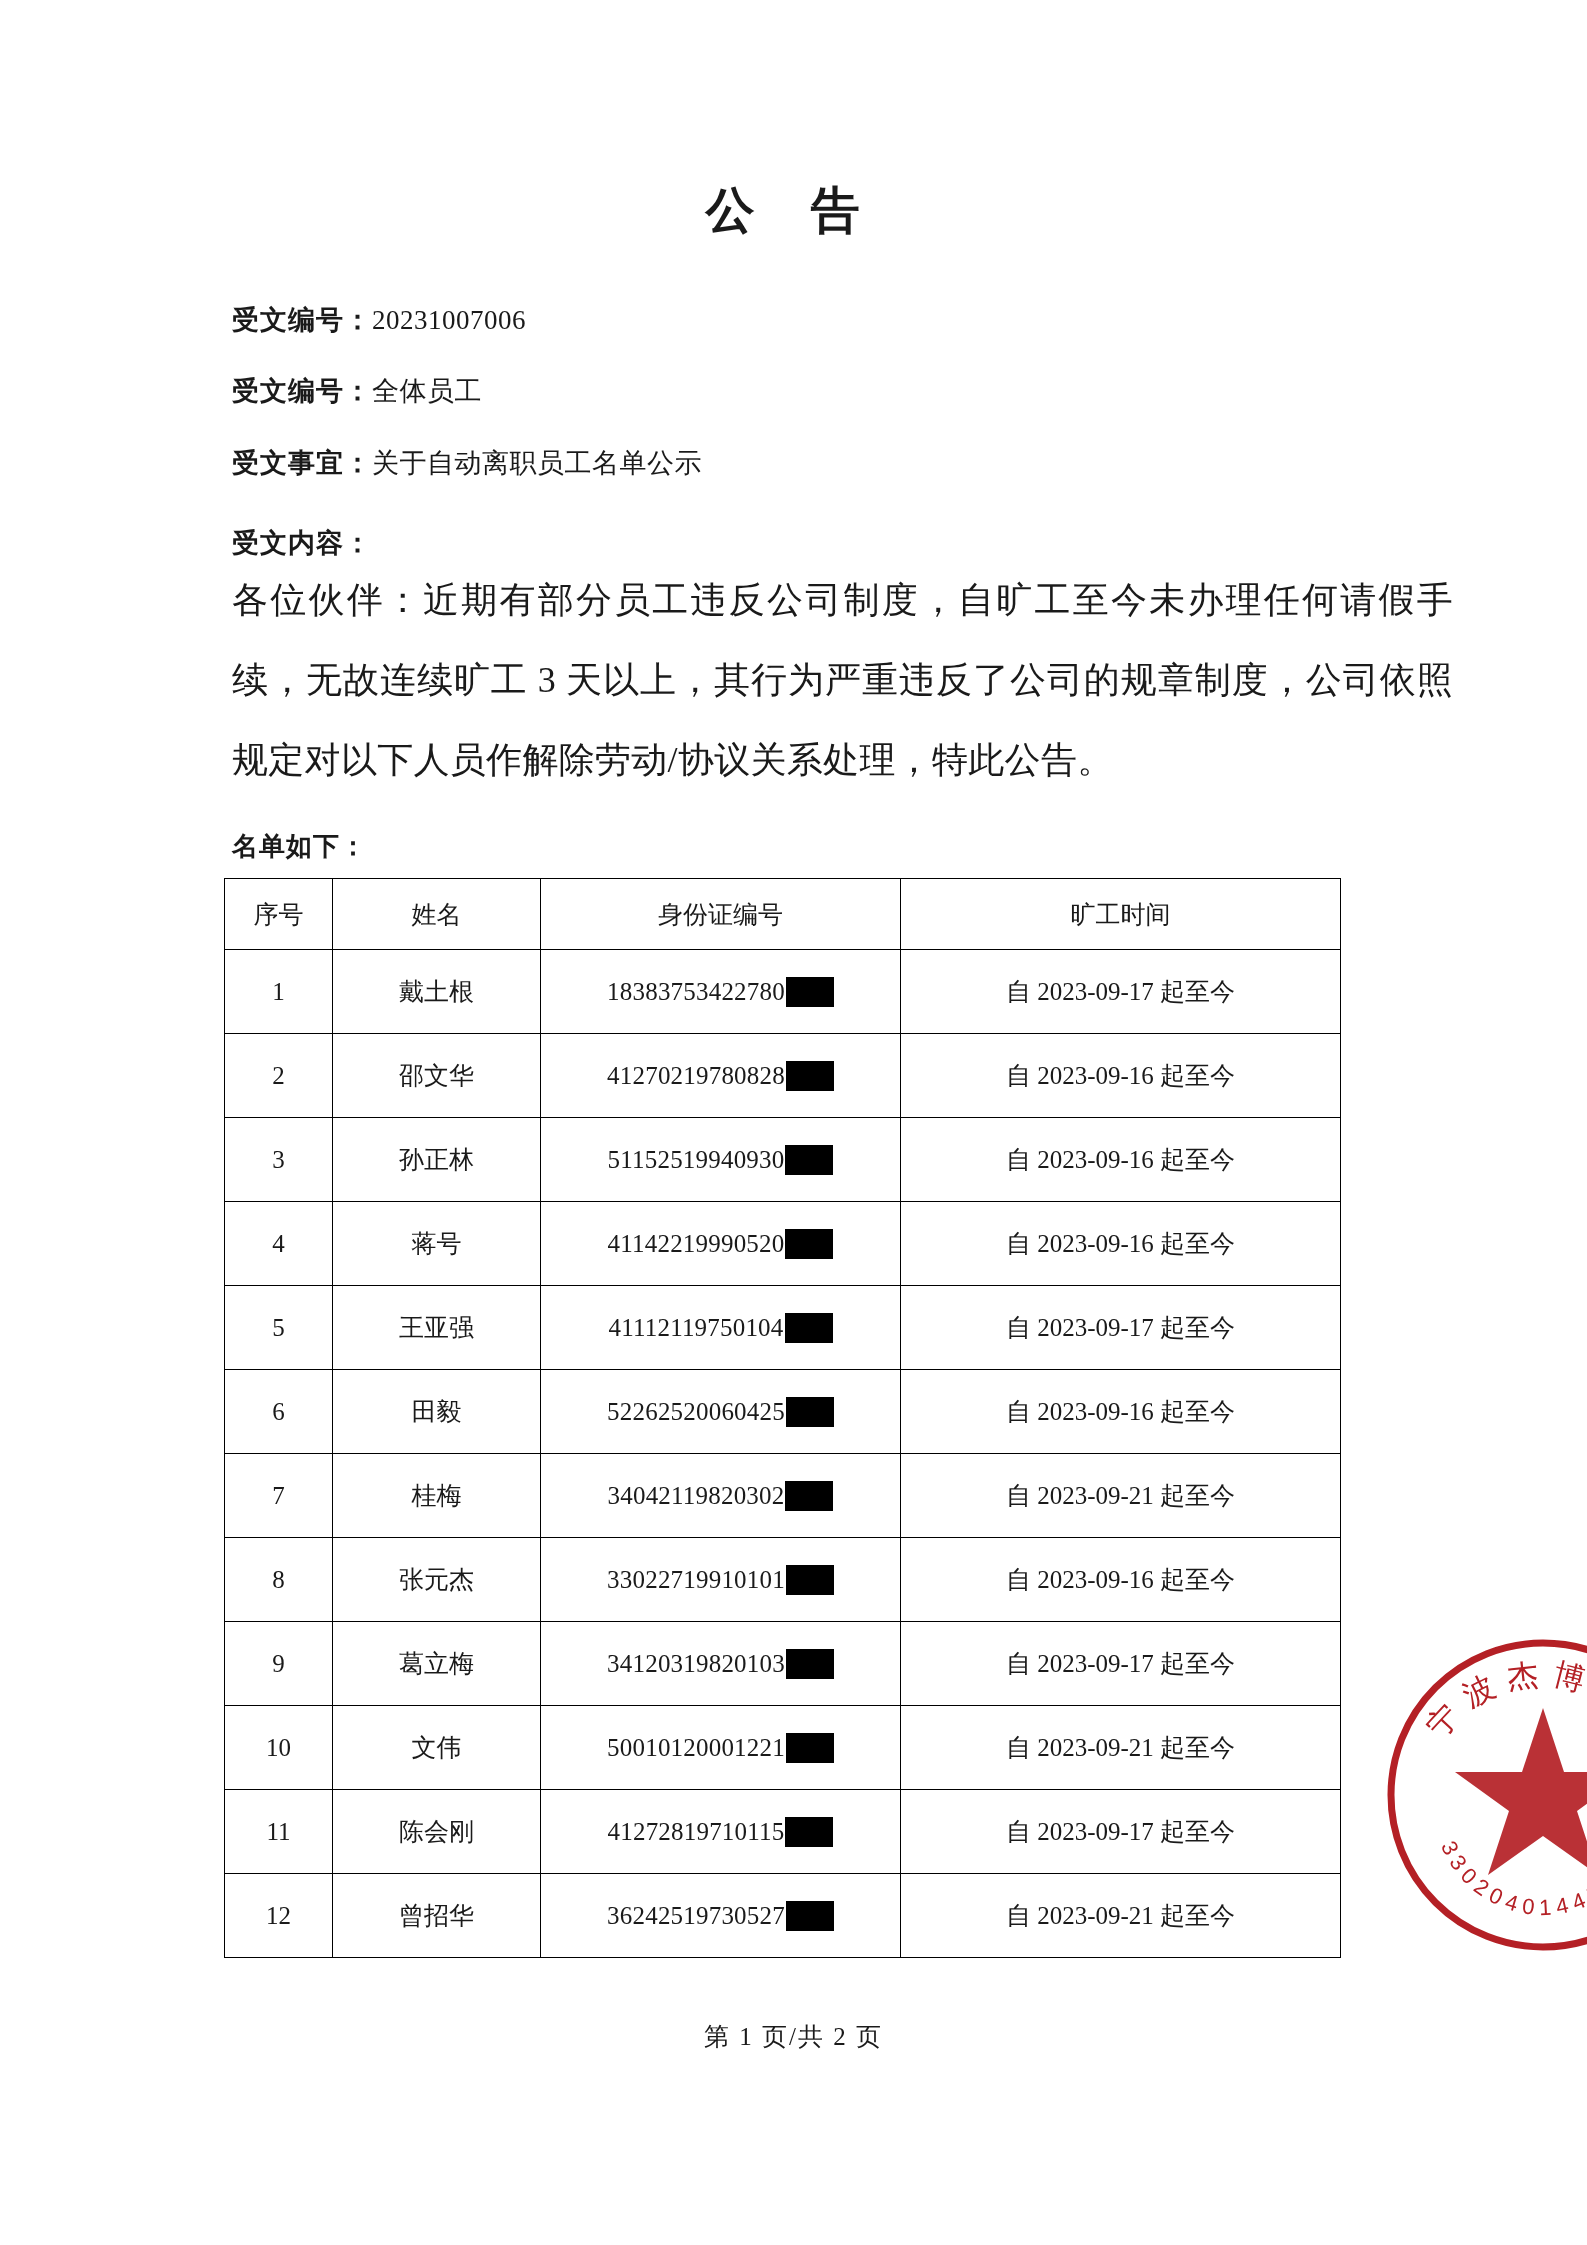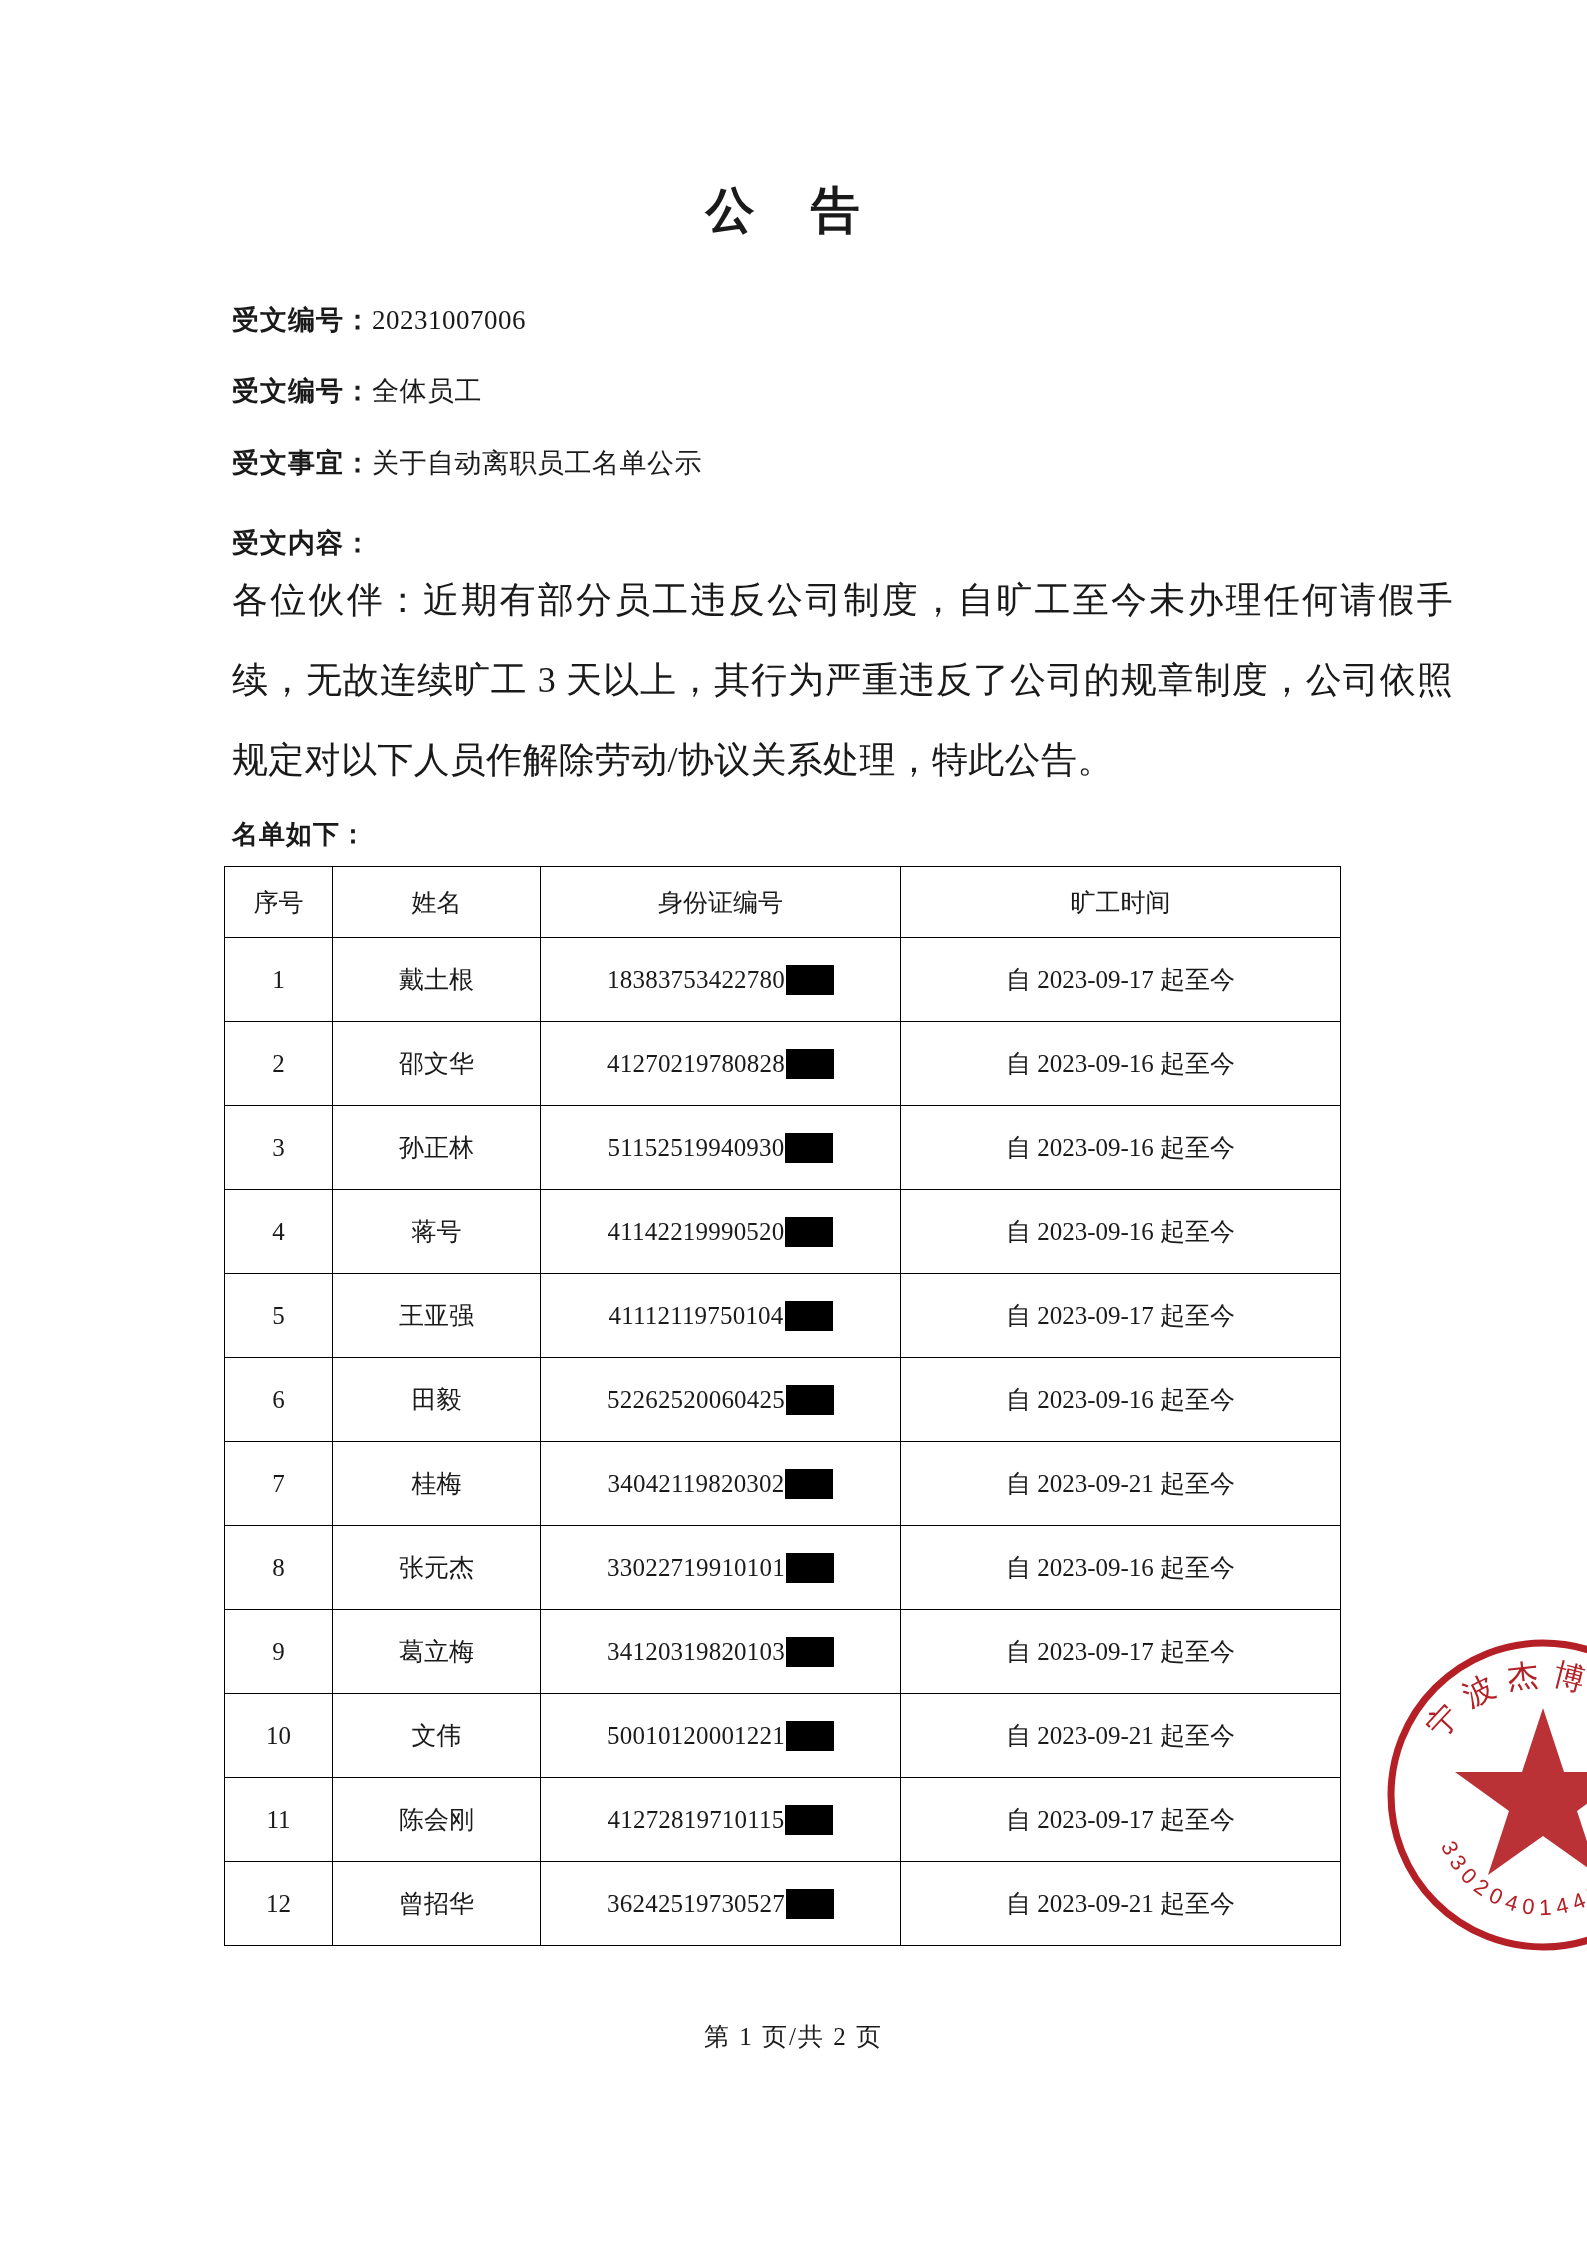--- a/index.html
+++ b/index.html
@@ -59,21 +59,21 @@
   .body-para {
     font-size: 36px;
     line-height: 2.22;
     text-align: justify;
     padding-right: 22px;
     letter-spacing: 0.3px;
   }
   .list-label {
     font-size: 26px;
     font-weight: bold;
-    margin-top: 16px;
+    margin-top: 28px;
     margin-bottom: 14px;
     letter-spacing: 1px;
   }
   table.roster {
     border-collapse: collapse;
     margin-left: 224px;
     width: 1116px;
     table-layout: fixed;
   }
   table.roster th, table.roster td {

